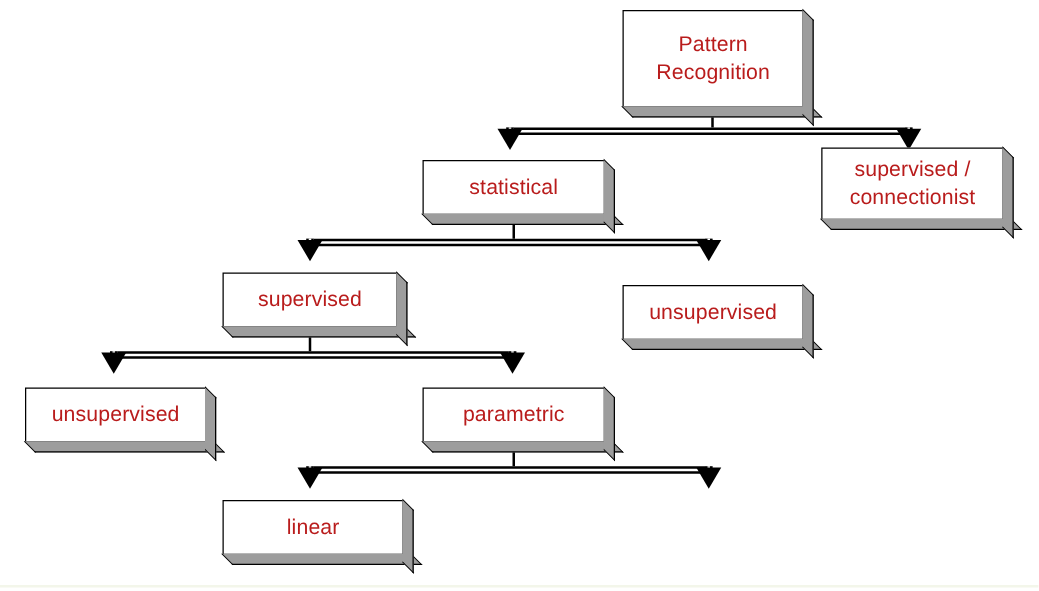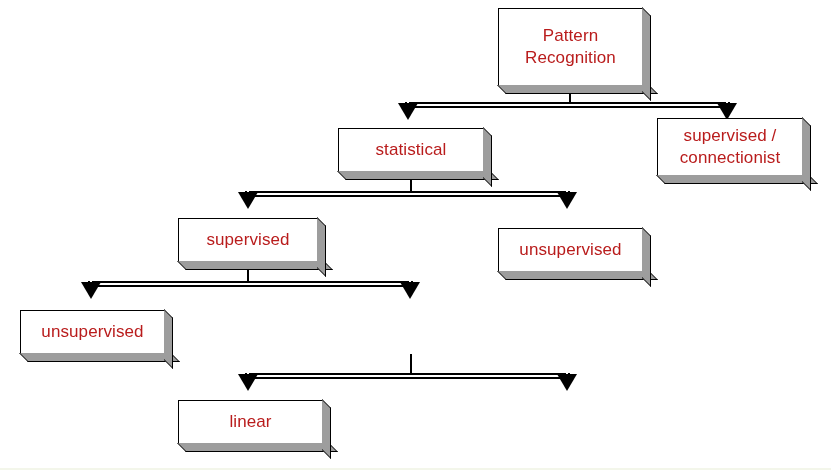--- a/index.html
+++ b/index.html
@@ -175,20 +175,23 @@
   </div>
 
   <div class="node" style="left:498px; top:218px; width:145px; height:44px;margin-top:10px;">
     <span class="node-label">unsupervised</span>
   </div>
 
   <div class="node" style="left:20px; top:310px; width:145px; height:44px;">
     <span class="node-label">unsupervised</span>
   </div>
 
+  <div class="node" style="left:338px; top:310px; width:146px; height:44px;">
+    <span class="node-label">parametric</span>
+  </div>
 
   <div class="node" style="left:178px; top:400px; width:145px; height:44px;">
     <span class="node-label">linear</span>
   </div>
 
 
   <div class="page-rule" style="top:468px;"></div>
 
 </div>
 

